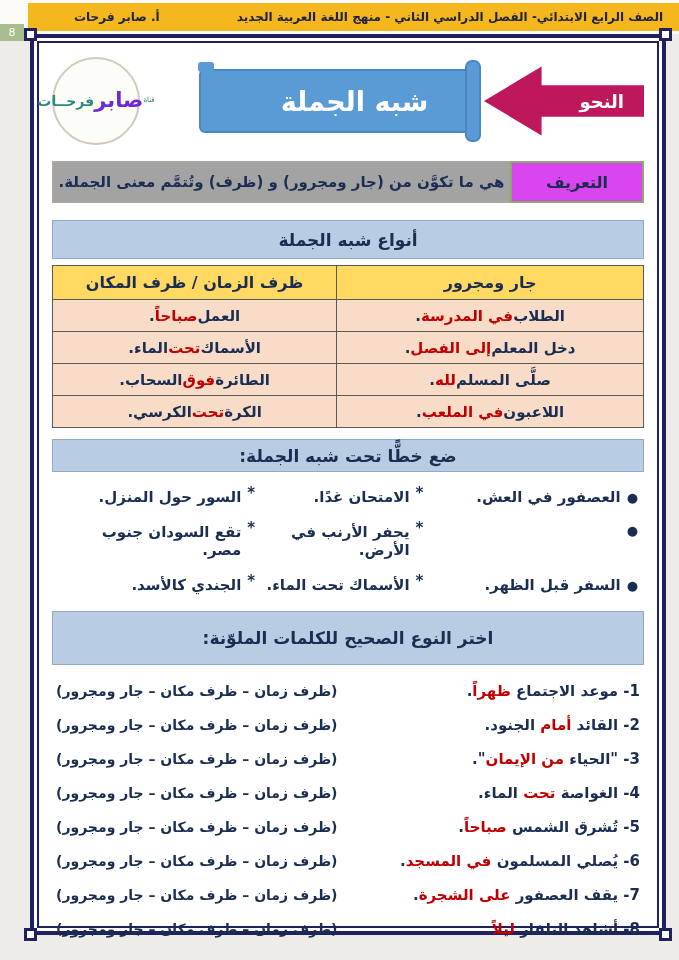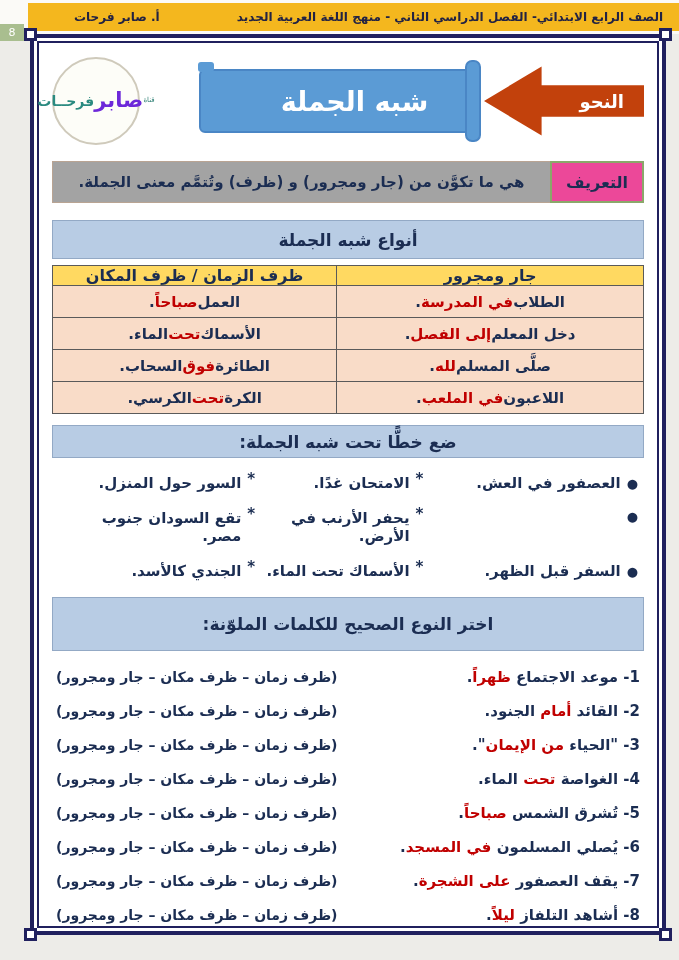--- a/index.html
+++ b/index.html
@@ -35,21 +35,21 @@
   }
   .corner{
     position:absolute;width:13px;height:13px;background:#fff;
     border:3px solid #20205E;box-sizing:border-box;z-index:5;
   }
   .c-tl{top:-10px;left:-10px;} .c-tr{top:-10px;right:-10px;}
   .c-bl{bottom:-10px;left:-10px;} .c-br{bottom:-10px;right:-10px;}
   
   .head{display:flex;align-items:center;justify-content:space-between;height:96px;margin-top:2px;}
   .arrow{
-    position:relative;width:160px;height:72px;background:#c2410c;
+    position:relative;width:160px;height:72px;background:#be185d;
     clip-path:polygon(0 50%,36% 2%,36% 28%,100% 28%,100% 72%,36% 72%,36% 98%);
     flex:0 0 auto;
   }
   .arrow .lbl{
     position:absolute;right:20px;top:50%;transform:translateY(-50%);
     color:#fff;font-size:18px;font-weight:bold;
   }
   .scroll-banner{
     position:relative;width:238px;height:60px;background:#5B9BD5;
     border:2px solid #4a86c5;border-radius:6px;
@@ -70,21 +70,21 @@
     display:flex;align-items:center;justify-content:center;
     line-height:1.02;
   }
   .logo .tiny{font-size:7px;color:#2a7d72;}
   .logo .l1{font-size:21px;font-weight:bold;color:#6d28d9;}
   .logo .l2{font-size:14px;font-weight:bold;color:#2a8a80;letter-spacing:1px;}
   .logo svg{margin-top:2px;}
   
   .def-row{display:flex;height:42px;margin-top:12px;}
   .def-label{
-    width:94px;background:#ec4899;border:2px solid #8aa86a;box-sizing:border-box;
+    width:134px;background:#d946ef;border:2px solid #8aa86a;box-sizing:border-box;
     display:flex;align-items:center;justify-content:center;
     font-size:16px;font-weight:bold;
   }
   .def-text{
     flex:1;background:#a3a3a3;border:1px solid #b9a493;border-right:none;box-sizing:border-box;
     display:flex;align-items:center;justify-content:center;
     font-size:15px;font-weight:bold;
   }
   
   .blue-bar{
@@ -93,21 +93,21 @@
     font-size:17px;font-weight:bold;
   }
   .types-title{height:39px;margin-top:17px;}
   
   .ttable{margin-top:6px;border:1px solid #5a5a5a;}
   .trow{display:flex;}
   .cell{
     box-sizing:border-box;display:flex;align-items:center;justify-content:center;
     font-size:15px;font-weight:bold;
   }
-  .th{height:19px;background:#FFD961;font-size:16px;}
+  .th{height:33px;background:#FFD961;font-size:16px;}
   .td{height:32px;background:#F9DCC8;border-top:1px solid #5a5a5a;}
   .col-jar{width:52%;border-left:1px solid #5a5a5a;}
   .col-zarf{width:48%;}
   .red{color:#C00000;text-align:right;}
   
   .sec1{height:33px;margin-top:11px;}
   .ex-grid{margin-top:16px;padding:0 6px;}
   .ex-row{display:flex;margin-bottom:17px;font-size:15px;font-weight:bold;}
   .ex-c{display:flex;align-items:baseline;}
   .ex-c .mk{margin-left:6px;font-size:13px;}

